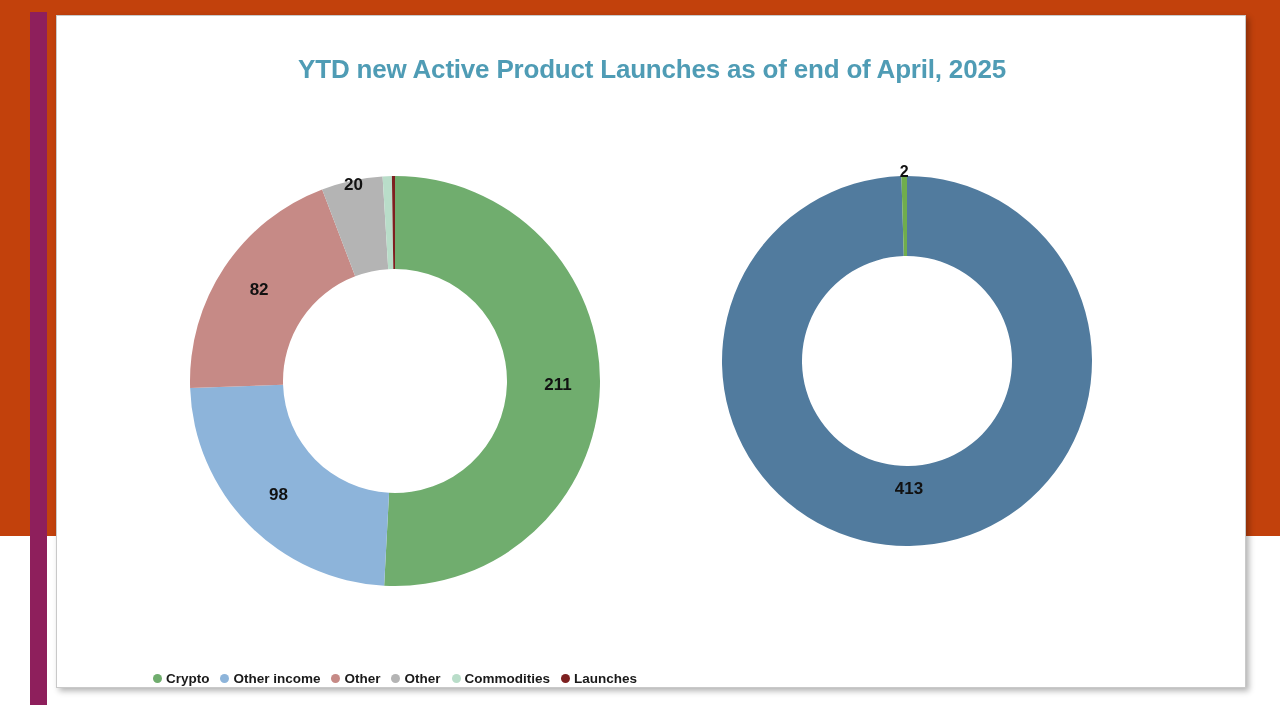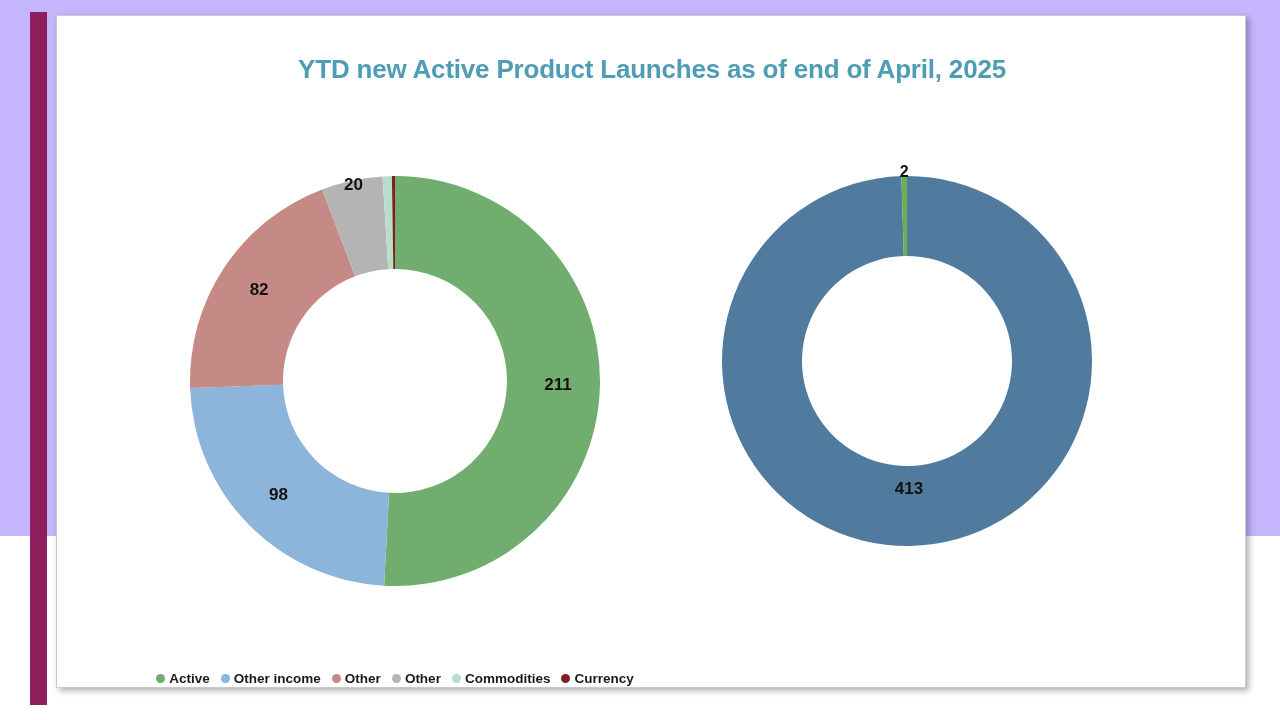--- a/index.html
+++ b/index.html
@@ -9,21 +9,21 @@
     width: 1280px;
     height: 720px;
     overflow: hidden;
     font-family: "Liberation Sans", sans-serif;
   }
 
   #slide {
     position: relative;
     width: 1280px;
     height: 536px;
-    background: #c4b5fd;
+    background: #c2410c;
   }
 
   
   #accent-bar {
     position: absolute;
     left: 30px;
     top: 12px;
     width: 17px;
     height: 693px;
     background: #8e1f5c;
@@ -145,38 +145,38 @@
           <path d="M 200 15 A 185 185 0 1 1 194.39897996685573 15.084807074734073 L 196.82104268389108 95.04813374511934 A 105 105 0 1 0 200 95 Z" fill="#517b9e"></path>
           <text x="201.95301190171554" y="328.9852152167517" class="slice-label">413</text>
           <path d="M 194.39897996685573 15.084807074734073 A 185 185 0 0 1 199.99999999999997 15 L 199.99999999999997 95 A 105 105 0 0 0 196.82104268389108 95.04813374511934 Z" fill="#70ad4d"></path>
           <text x="197.1749455747278" y="11.421386360884725" class="slice-label small">2</text>
         </svg>
     </div>
 
     <div class="legend" id="legend-left">
         <div class="legend-item">
           <span class="legend-dot" style="background: rgb(112, 173, 110);"></span>
-          <span class="legend-text">Active</span>
+          <span class="legend-text">Crypto</span>
         </div>
         <div class="legend-item">
           <span class="legend-dot" style="background: rgb(141, 180, 218);"></span>
           <span class="legend-text">Other income</span>
         </div>
         <div class="legend-item">
           <span class="legend-dot" style="background: rgb(198, 138, 134);"></span>
           <span class="legend-text">Other</span>
         </div>
         <div class="legend-item">
           <span class="legend-dot" style="background: rgb(180, 180, 180);"></span>
           <span class="legend-text">Other</span>
         </div>
         <div class="legend-item">
           <span class="legend-dot" style="background: rgb(185, 221, 201);"></span>
           <span class="legend-text">Commodities</span>
         </div>
         <div class="legend-item">
           <span class="legend-dot" style="background: rgb(125, 32, 32);"></span>
-          <span class="legend-text">Currency</span>
+          <span class="legend-text">Launches</span>
         </div>
       </div>
 
   </div>
 </div>
 
 </body></html>

